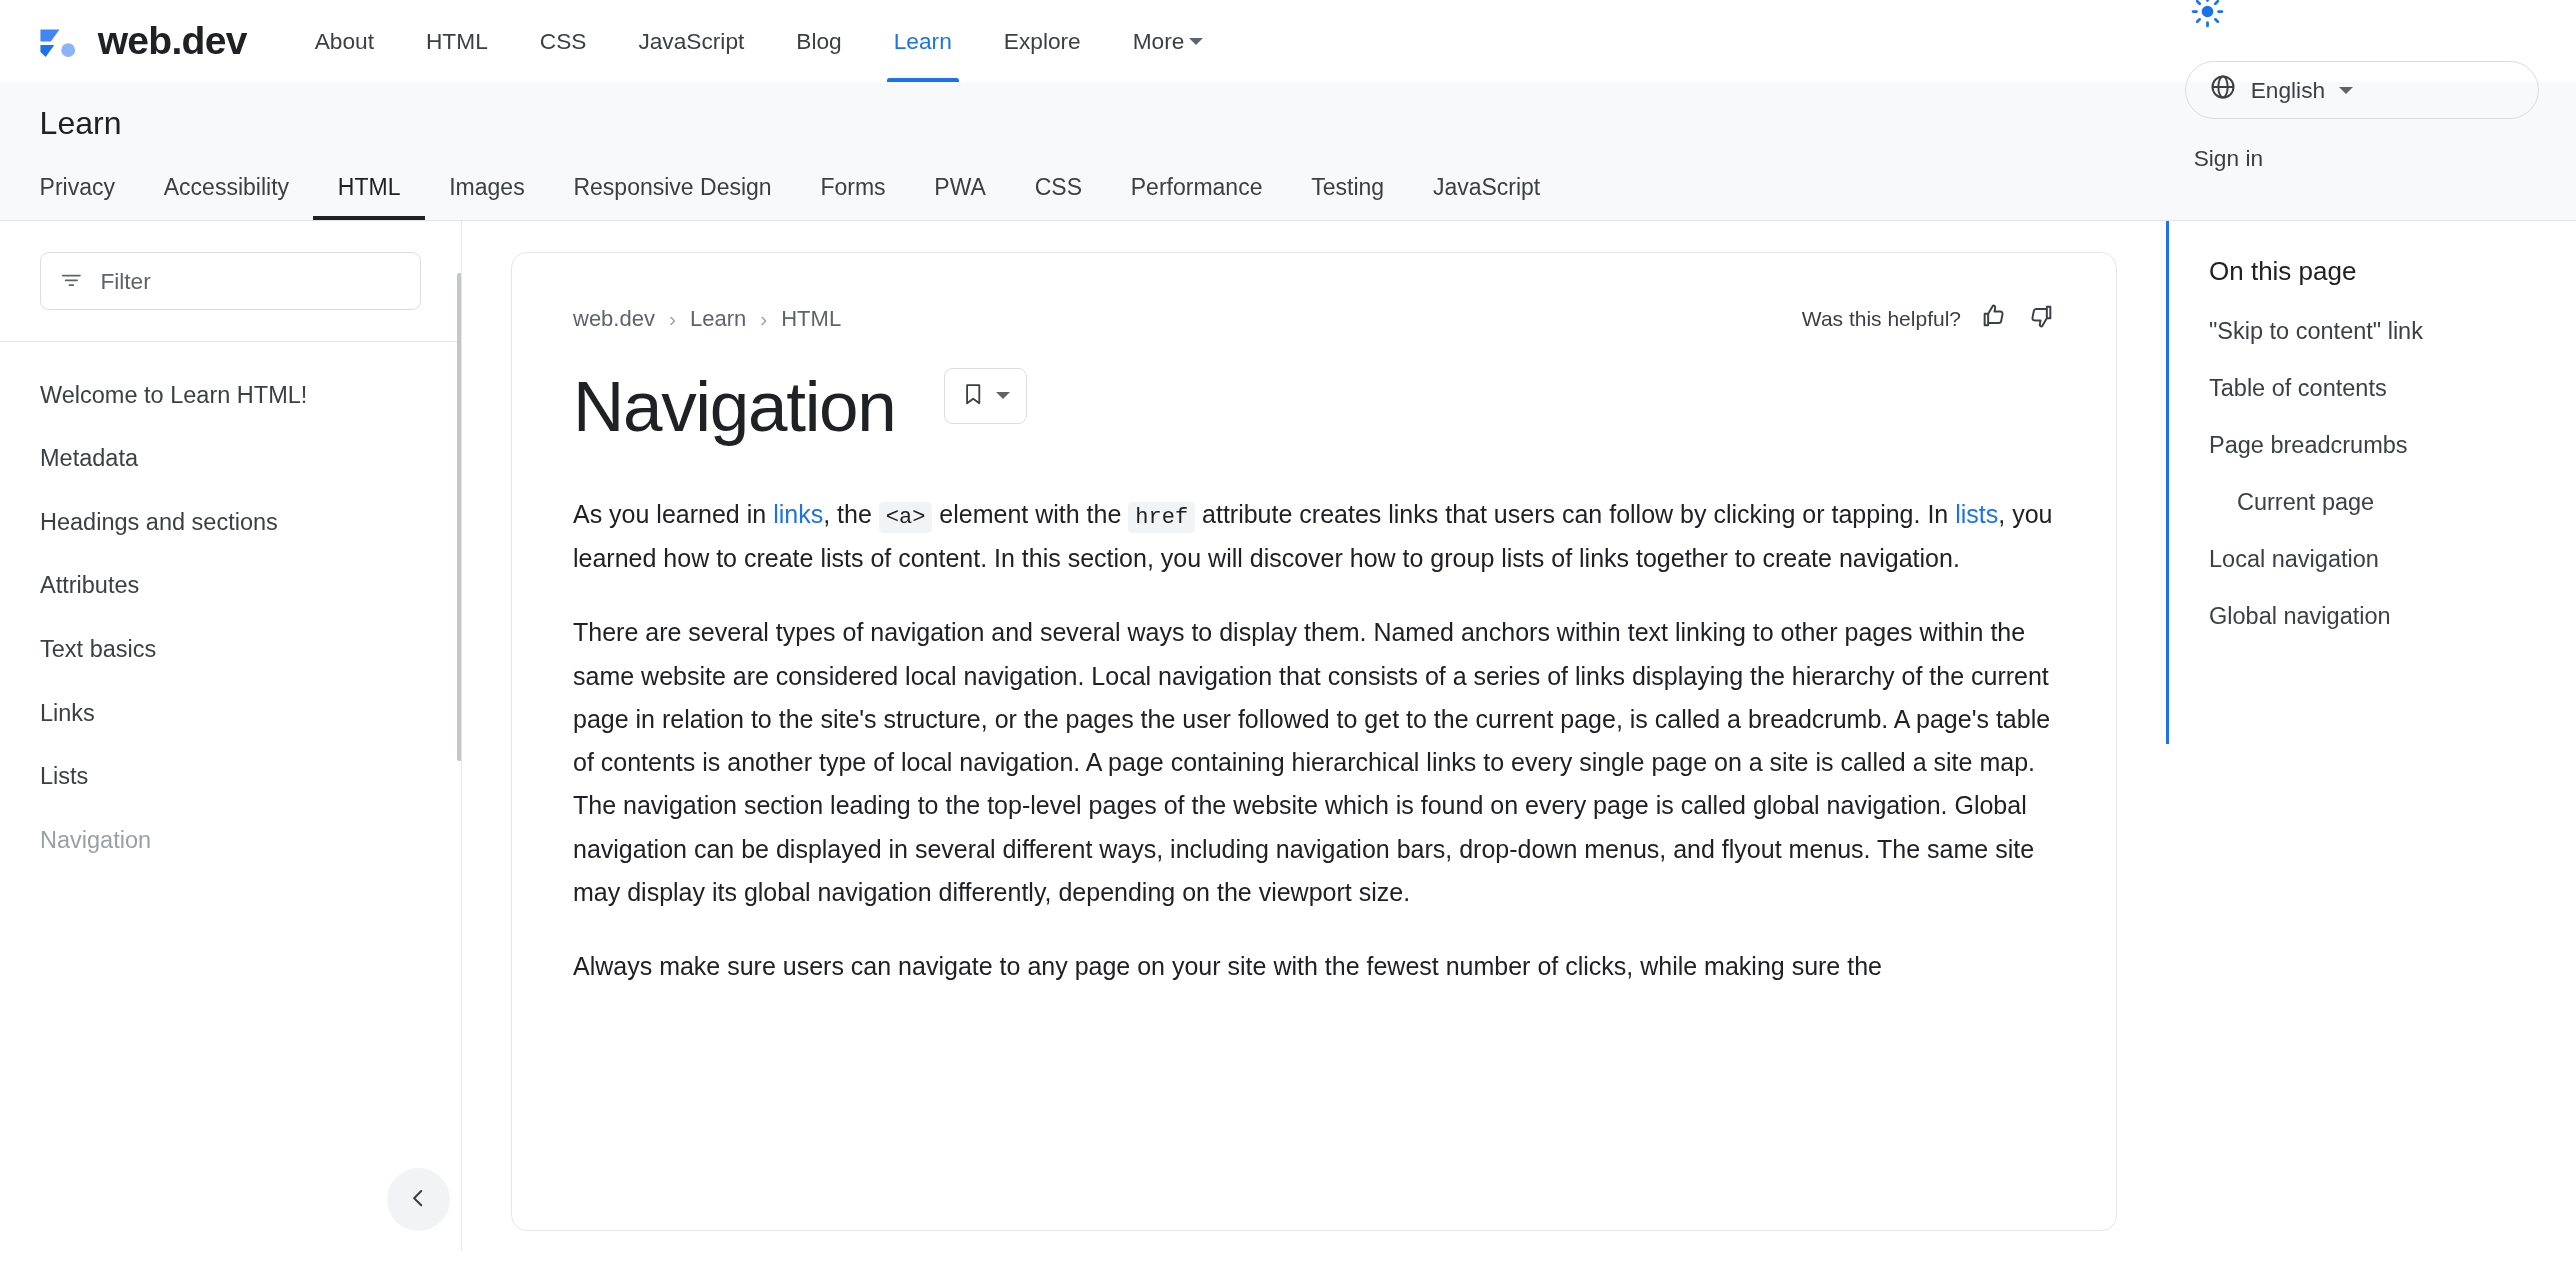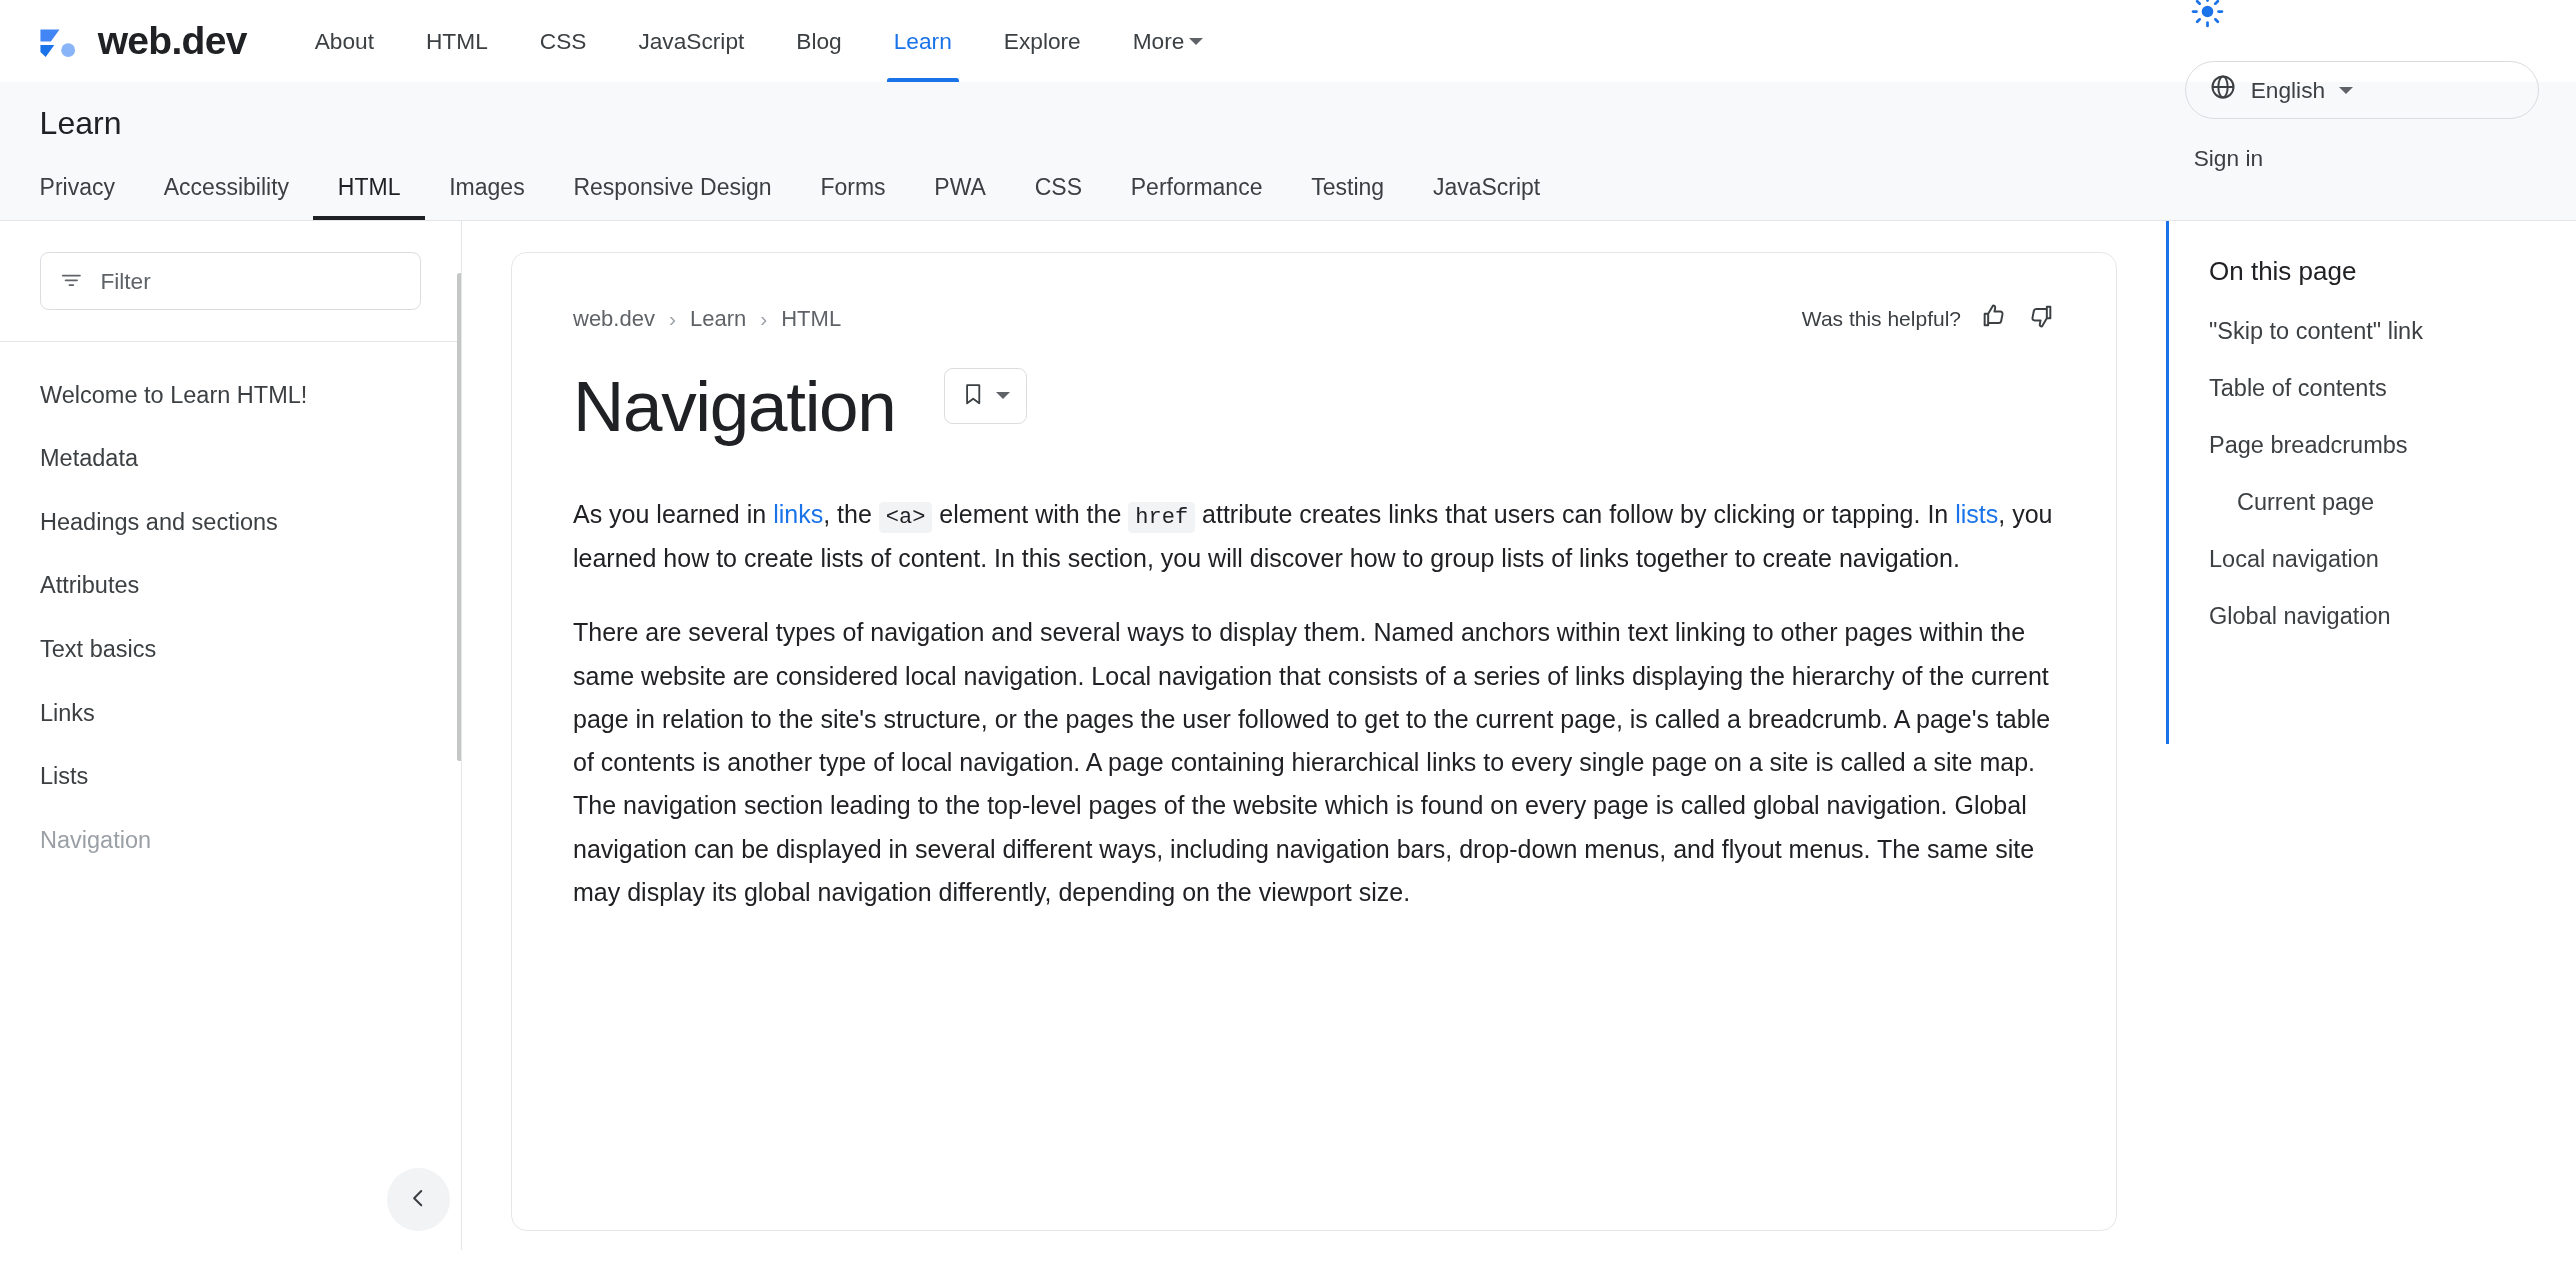--- a/index.html
+++ b/index.html
@@ -514,20 +514,21 @@
           </span>
           <span class="caret"></span>
         </button>
       </div>
 
       <div class="prose">
         <p><span>As you learned in </span><a href="#">links</a><span>, the </span><code class="inline">&lt;a&gt;</code><span> element with the </span><code class="inline">href</code><span> attribute creates links that users can follow by clicking or tapping. In </span><a href="#">lists</a><span>, you learned how to create lists of content. In this section, you will discover how to group lists of links together to create navigation.</span></p>
 
         <p>There are several types of navigation and several ways to display them. Named anchors within text linking to other pages within the same website are considered local navigation. Local navigation that consists of a series of links displaying the hierarchy of the current page in relation to the site's structure, or the pages the user followed to get to the current page, is called a breadcrumb. A page's table of contents is another type of local navigation. A page containing hierarchical links to every single page on a site is called a site map. The navigation section leading to the top-level pages of the website which is found on every page is called global navigation. Global navigation can be displayed in several different ways, including navigation bars, drop-down menus, and flyout menus. The same site may display its global navigation differently, depending on the viewport size.</p>
 
+        <p>Always make sure users can navigate to any page on your site with the fewest number of clicks, while making sure the</p>
       </div>
 
     </div>
   </main>
 
   <aside class="toc">
     <h2>On this page</h2>
     <ul>
       <li>
           <a href="#">"Skip to content" link</a>

